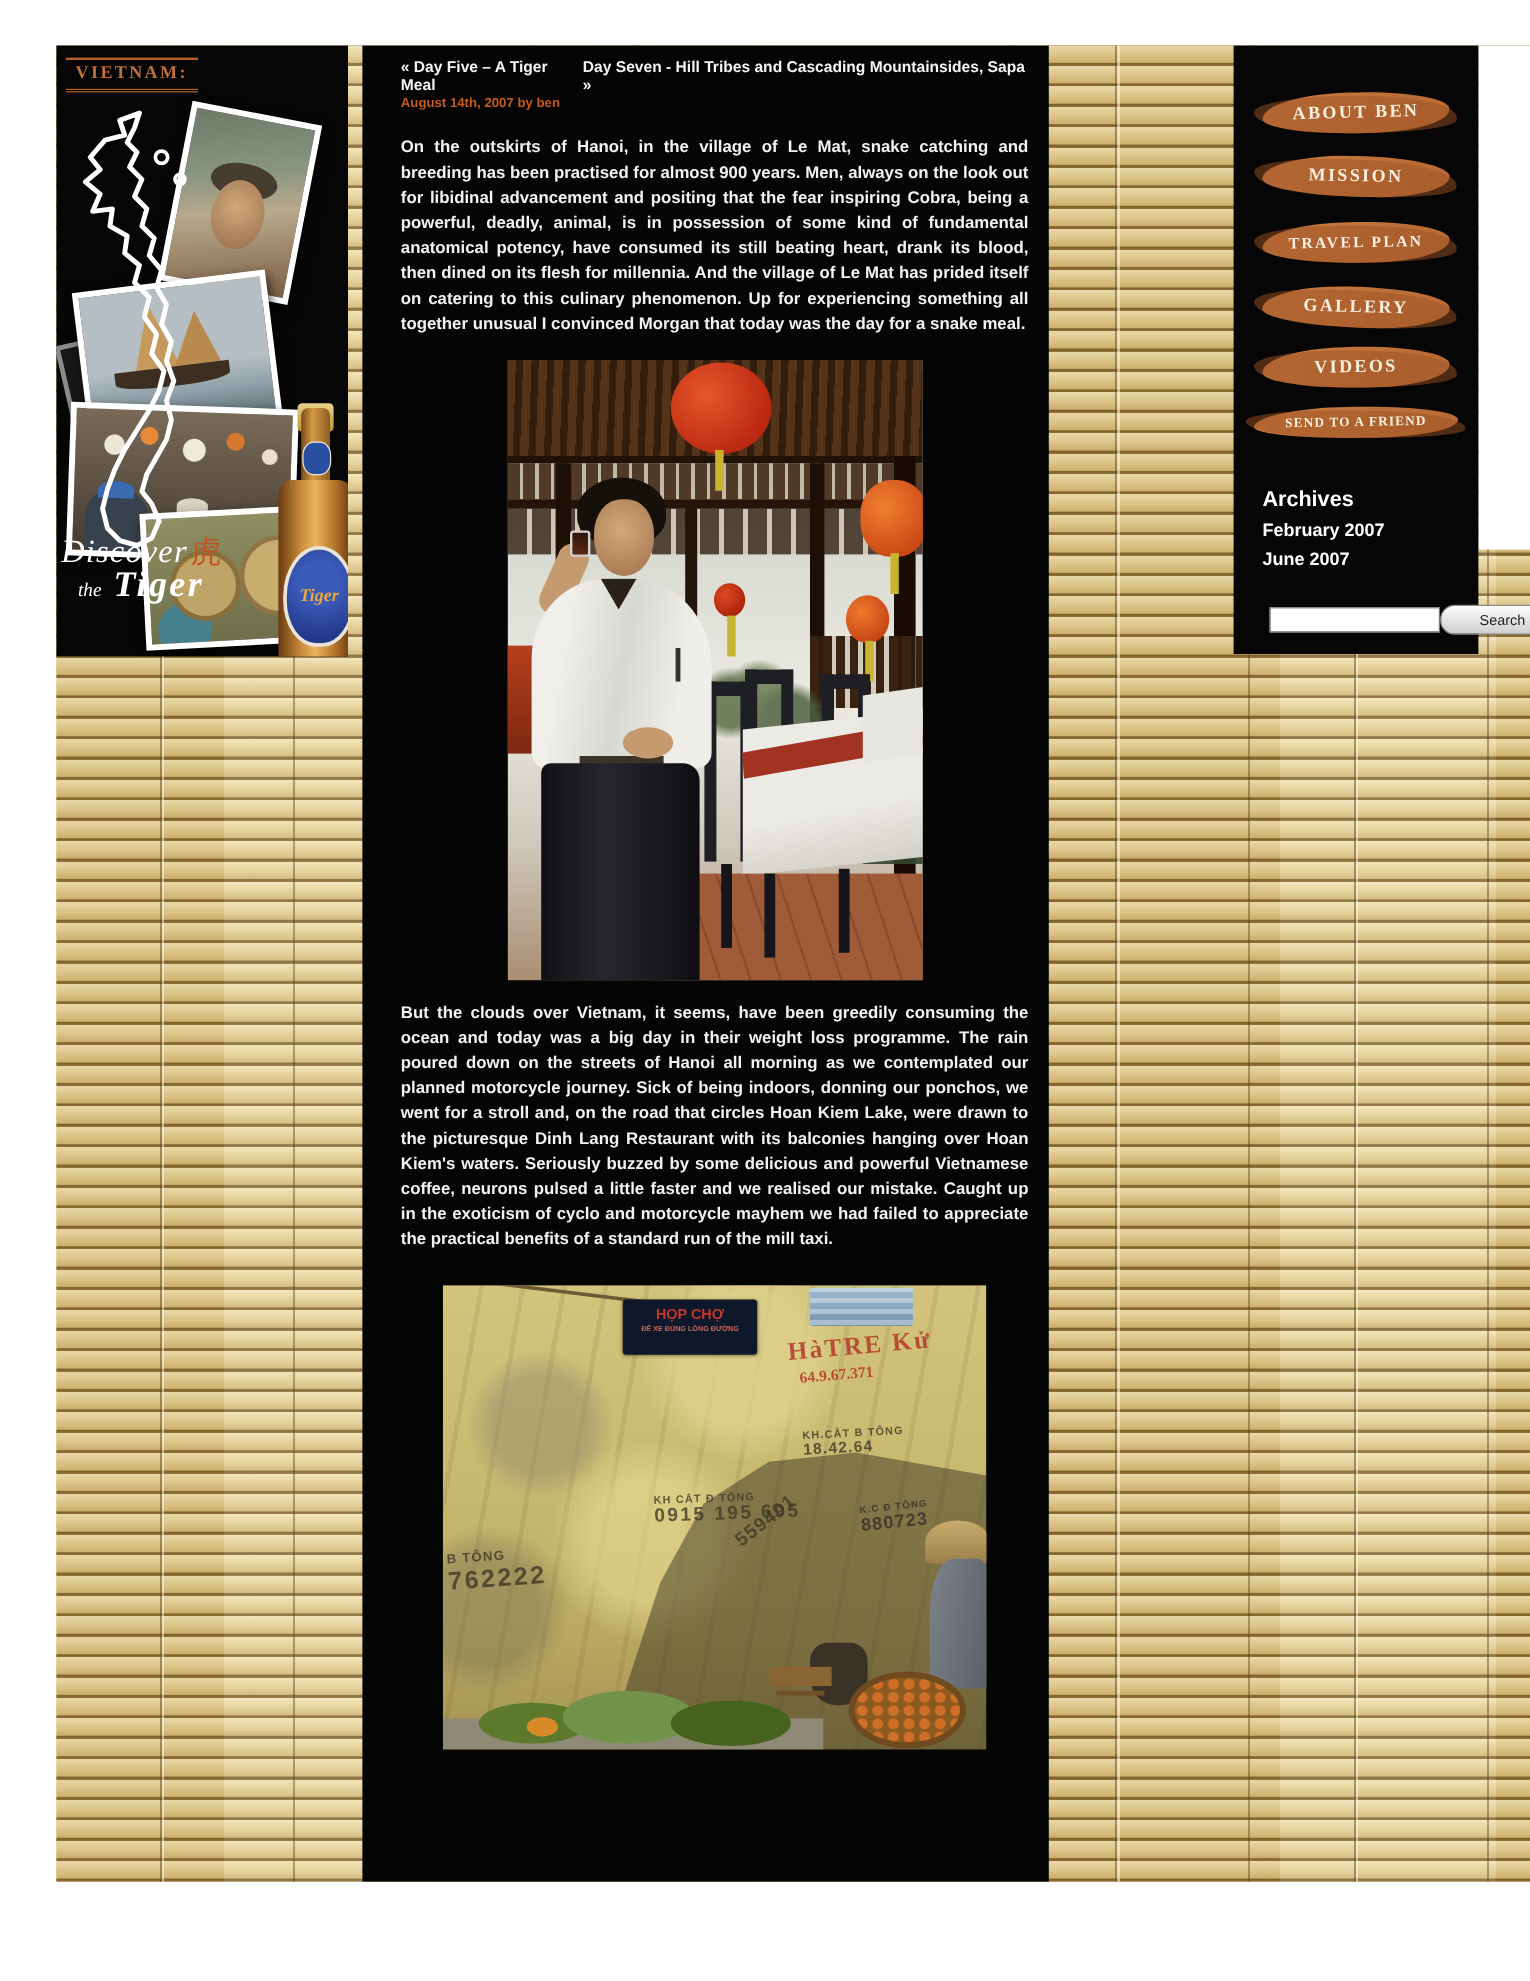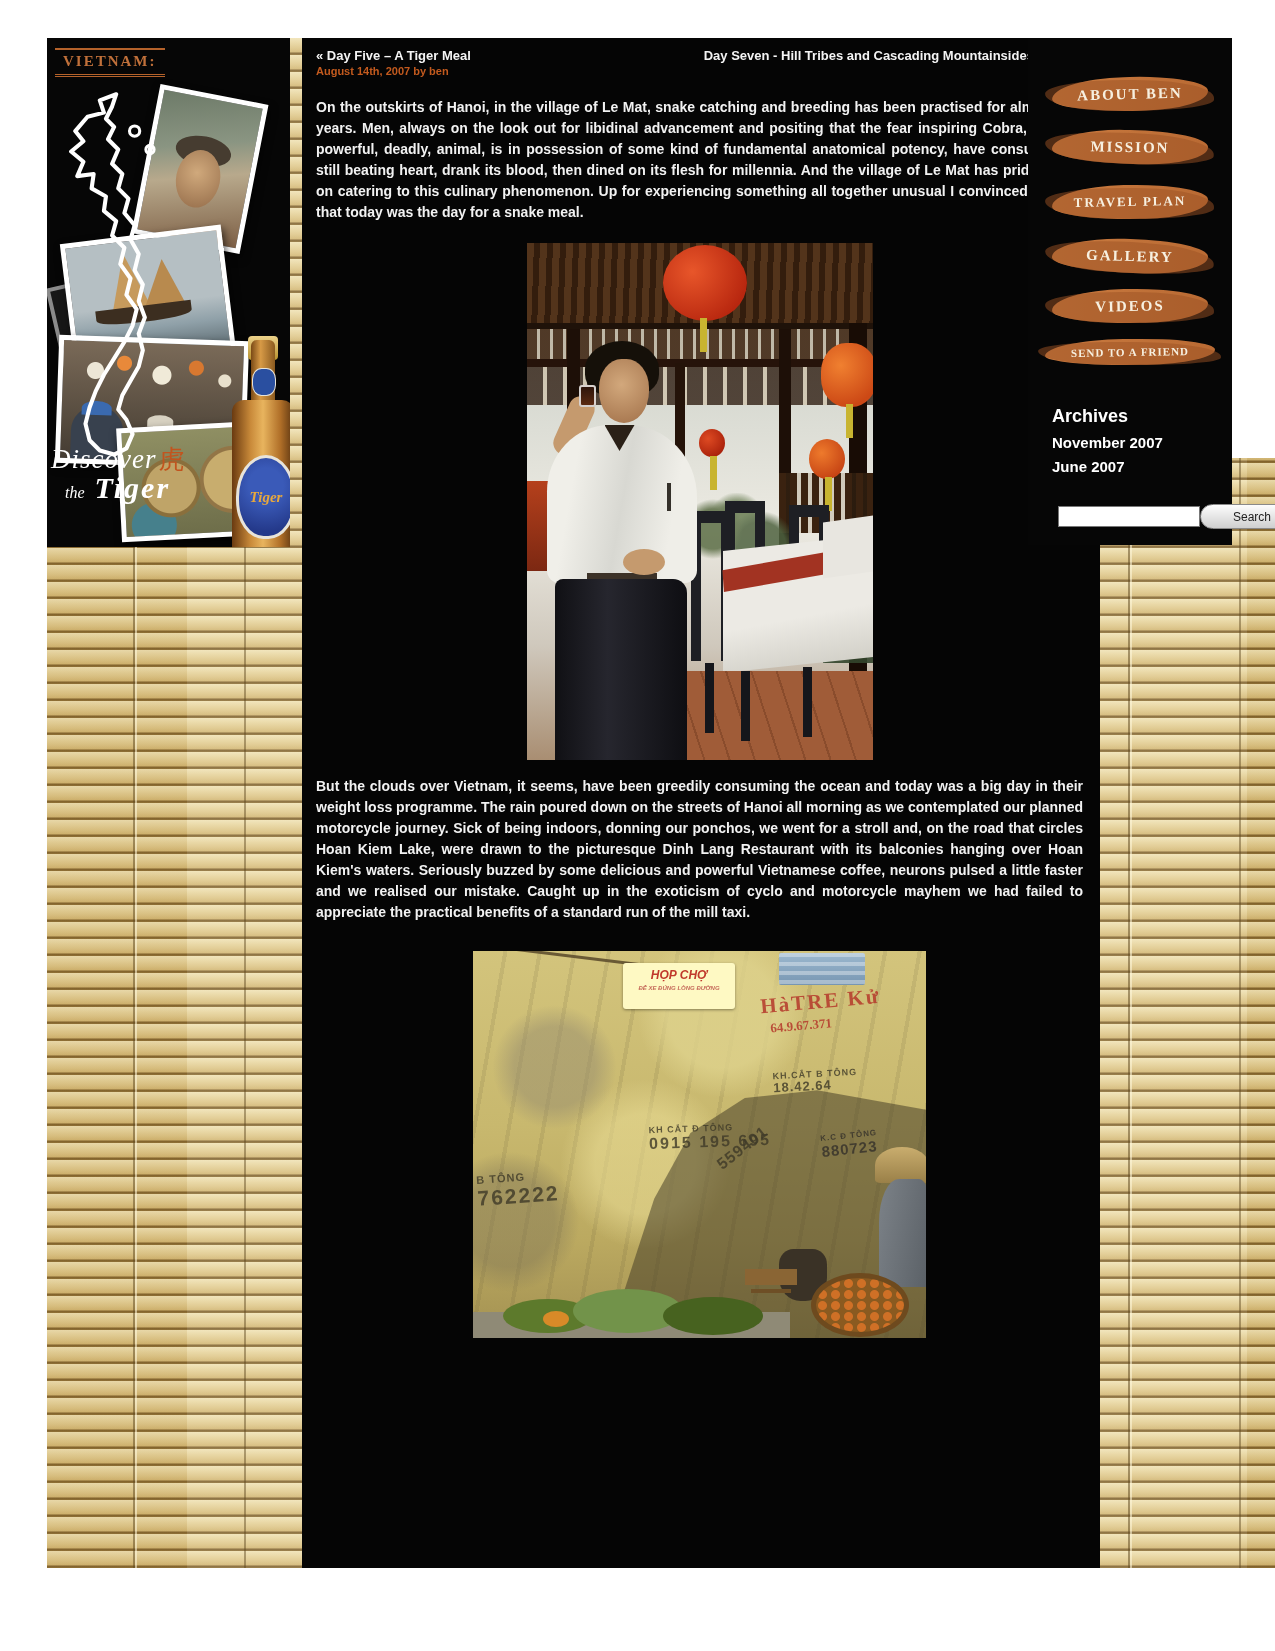--- a/index.html
+++ b/index.html
@@ -9,22 +9,22 @@
   .bamboo{position:absolute;left:47px;top:38px;width:1228px;height:1530px;z-index:1;
     background-color:#e7d49c;
     background-image:
       repeating-linear-gradient(90deg, rgba(0,0,0,0) 0 86px, rgba(92,70,30,.5) 86px 88px, rgba(255,248,220,.55) 88px 90px, rgba(0,0,0,0) 90px 197px, rgba(92,70,30,.45) 197px 199px),
       repeating-linear-gradient(90deg, rgba(160,120,60,.10) 0 140px, rgba(255,255,255,.12) 140px 320px, rgba(140,100,40,.08) 320px 440px),
       repeating-linear-gradient(180deg, #f0e2b4 0px, #e7d49c 5px, #ddc586 10px, #d2b672 14px, #7c5e2a 15px, #8f7136 17px);
   }
   .white-patch{position:absolute;left:1232px;top:38px;width:43px;height:420px;background:#fff;z-index:2;}
   .panel{position:absolute;background:#060606;z-index:3;}
   .sidebar-left{left:47px;top:38px;width:243px;height:509px;overflow:hidden;}
-  .main-col{left:302px;top:38px;width:798px;height:1530px;background:#050505;box-sizing:border-box;
-            padding:0 17px 0 14px;}
+  .main-col{left:302px;top:38px;width:572px;height:1530px;background:#050505;box-sizing:border-box;
+            padding:0 17px 0 32px;}
   .sidebar-right{left:1028px;top:38px;width:204px;height:507px;}
 
   
   .vn-header{position:absolute;left:8px;top:10px;padding:3px 8px 4px 8px;z-index:8;
     color:#c0703a;font-family:"Liberation Serif",serif;font-size:15px;font-weight:bold;letter-spacing:2px;
     border-top:2px solid #b4622b;border-bottom:3px double #b4622b;}
   .vn-map{position:absolute;left:0px;top:48px;width:165px;height:430px;z-index:7;pointer-events:none;}
   .cphoto{position:absolute;border:5px solid #ffffff;box-shadow:2px 4px 9px rgba(0,0,0,.65);z-index:4;overflow:hidden;}
   .ph-portrait{left:98px;top:55px;width:100px;height:142px;transform:rotate(11deg);
     background:linear-gradient(165deg,#6d7a68 0%,#8a9582 35%,#b8a98c 55%,#7d5f45 100%);}
@@ -148,22 +148,22 @@
   .p2-wall{position:absolute;inset:0;background:
     radial-gradient(circle at 18% 30%,rgba(150,140,110,.5) 0 40px,rgba(0,0,0,0) 62px),
     radial-gradient(circle at 55% 16%,rgba(222,210,140,.8) 0 55px,rgba(0,0,0,0) 85px),
     radial-gradient(circle at 8% 70%,rgba(125,115,85,.45) 0 45px,rgba(0,0,0,0) 70px),
     radial-gradient(circle at 38% 55%,rgba(235,222,150,.55) 0 50px,rgba(0,0,0,0) 85px),
     repeating-linear-gradient(100deg,rgba(0,0,0,0) 0 30px,rgba(90,80,50,.12) 30px 34px),
     linear-gradient(180deg,#d3c47c 0%,#c8b86e 45%,#bba960 75%,#a39152 100%);}
   .p2-shadow{position:absolute;inset:0;background:rgba(66,58,36,.52);
     clip-path:polygon(30% 100%,40% 64%,48% 47%,60% 38%,76% 36%,100% 41%,100% 100%);}
   .p2-wire{position:absolute;left:-8px;top:6px;width:250px;height:3px;background:#6a5a35;transform:rotate(7deg);}
-  .p2-sign{position:absolute;left:150px;top:12px;width:112px;height:46px;background:#fef9c3;border-radius:3px;
-    text-align:center;box-shadow:0 1px 3px rgba(0,0,0,.4);font-style:italic;}
+  .p2-sign{position:absolute;left:150px;top:12px;width:112px;height:46px;background:#0f172a;border-radius:3px;
+    text-align:center;box-shadow:0 1px 3px rgba(0,0,0,.4);}
   .p2-sign .s1{color:#c0392b;font-weight:bold;font-size:12px;margin-top:5px;}
   .p2-sign .s2{color:#c56a5a;font-weight:bold;font-size:6px;margin-top:3px;}
   .p2-bluesign{position:absolute;left:306px;top:2px;width:86px;height:32px;border-radius:2px;
     background:repeating-linear-gradient(180deg,rgba(255,255,255,.35) 0 4px,rgba(0,0,0,0) 4px 9px),linear-gradient(#9db9cf,#7796b2);}
   .p2-graffiti{position:absolute;left:288px;top:38px;transform:rotate(-5deg);color:#b5392b;opacity:.85;
     font-family:"Liberation Serif",serif;font-weight:bold;}
   .p2-graffiti .g1{font-size:21px;letter-spacing:2px;}
   .p2-graffiti .g2{font-size:13px;margin-top:2px;margin-left:8px;}
   .stencil{position:absolute;color:#3f3a28;opacity:.8;font-weight:bold;letter-spacing:1px;line-height:1.15;}
   .st-a{left:300px;top:118px;transform:rotate(-3deg);font-size:9px;}
@@ -371,21 +371,21 @@
     </div>
     <div class="brush" style="top:251px;transform:rotate(-1deg);">
       <span>VIDEOS</span>
     </div>
     <div class="brush small" style="top:301px;transform:rotate(-1deg);">
       <span>SEND TO A FRIEND</span>
     </div>
 
     <div class="archives">
       <div class="title">Archives</div>
-      <div class="item">November 2007</div>
+      <div class="item">February 2007</div>
       <div class="item">June 2007</div>
     </div>
 
     <div class="search-row">
       <input class="search-input" type="text" style="">
       <button class="search-btn">Search</button>
     </div>
   </aside>
 </div>
 

